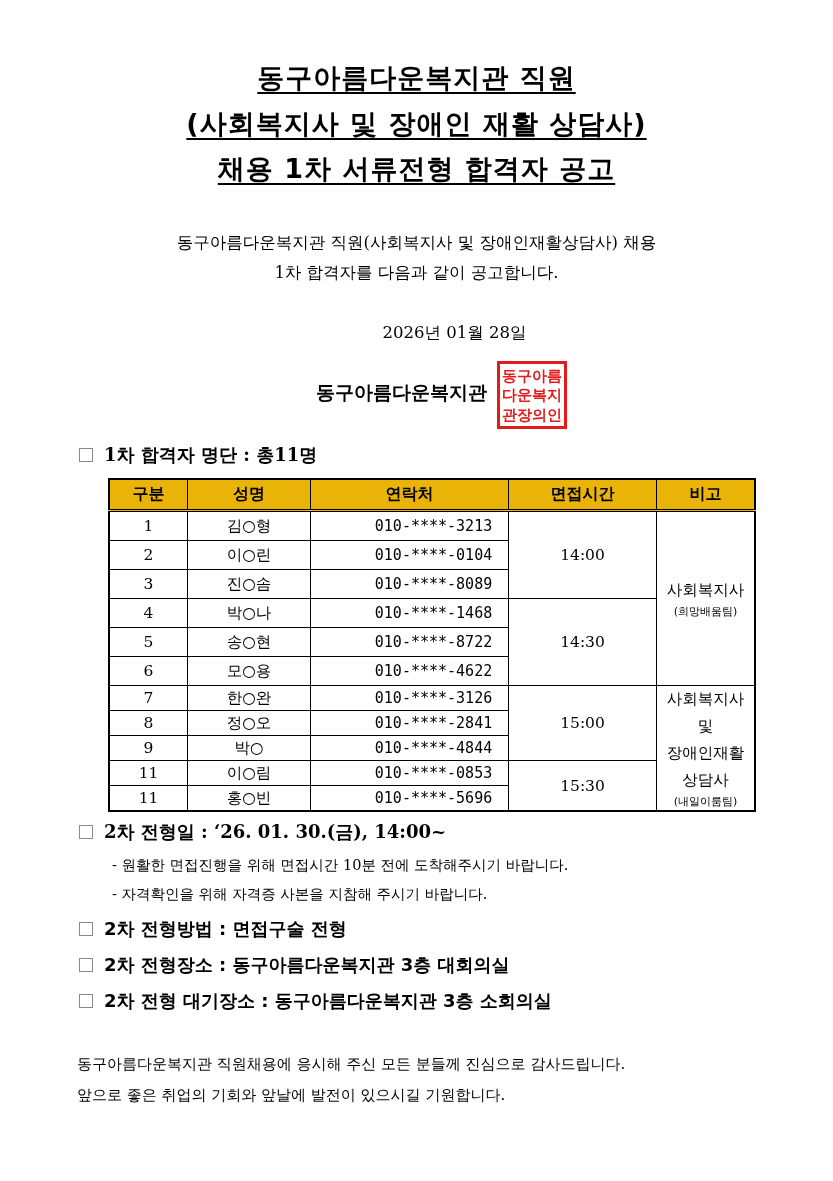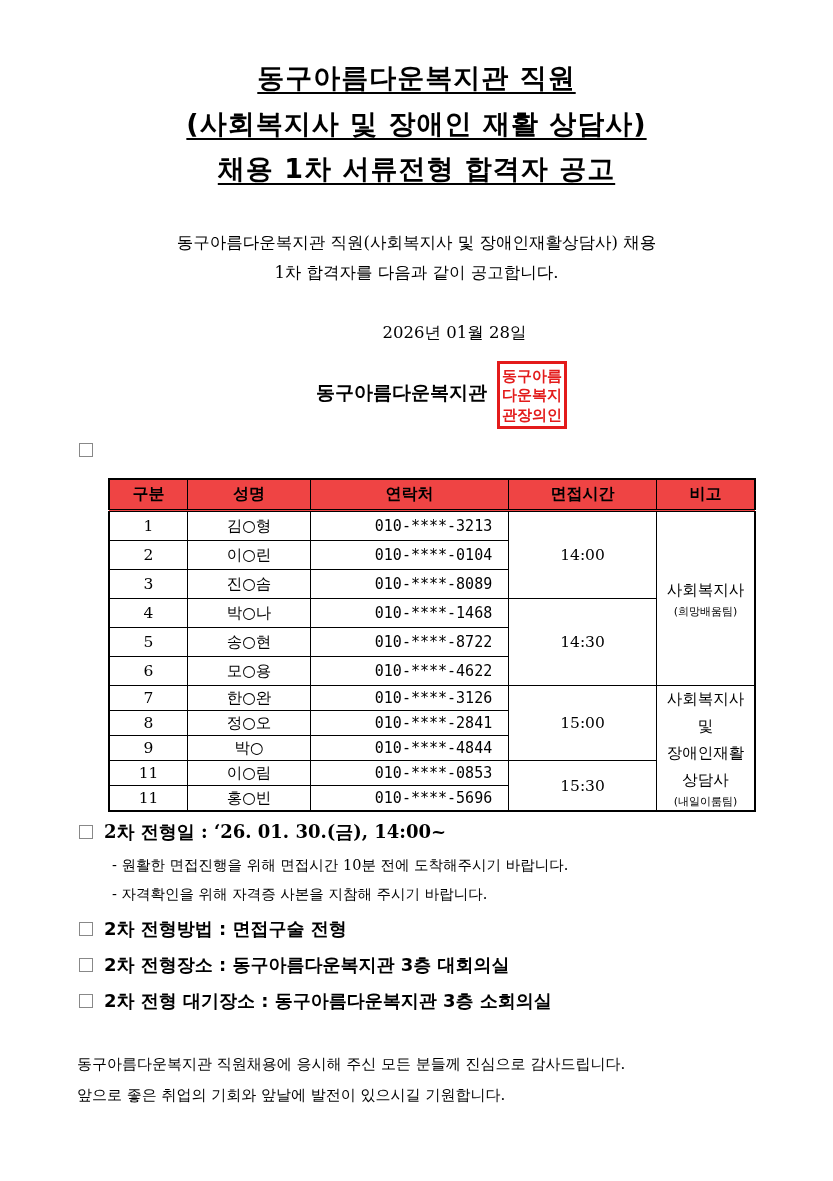--- a/index.html
+++ b/index.html
@@ -9,21 +9,21 @@
   .intro { position:absolute; left:0; width:833px; text-align:center; font-size:16.5px; line-height:30px; }
   .sig { position:absolute; left:316px; top:380px; font-family:"DejaVu Sans","Liberation Sans",sans-serif; font-weight:bold; font-size:19px; }
   .seal { position:absolute; left:497px; top:361px; width:70px; height:68px; border:3px solid #e31b1b; box-sizing:border-box; display:grid; grid-template-columns:repeat(4,1fr); grid-template-rows:repeat(3,1fr); padding:2px; }
   .seal span { color:#e31b1b; font-size:15px; line-height:20px; text-align:center; font-family:"DejaVu Sans",sans-serif; font-weight:bold; overflow:hidden; }
   .sec { position:absolute; left:79px; font-family:"DejaVu Sans","Liberation Sans",sans-serif; font-weight:bold; font-size:18px; display:flex; align-items:center; }
   .sec.serif { font-family:"DejaVu Serif","Liberation Serif",serif; }
   .box { display:inline-block; width:12px; height:12px; border:1px solid #888; margin-right:11px; background:#fff; }
   .note { position:absolute; left:112px; font-size:14.5px; }
   .closing { position:absolute; left:77px; font-size:15px; line-height:31px; }
   table { position:absolute; left:108px; top:478px; width:648px; border-collapse:collapse; border:2px solid #000; font-size:15.5px; }
-  th { background:#ef4444; font-family:"DejaVu Sans","Liberation Sans",sans-serif; font-weight:bold; height:27px; border:1px solid #000; border-bottom:3px double #000; font-size:16px; }
+  th { background:#eab308; font-family:"DejaVu Sans","Liberation Sans",sans-serif; font-weight:bold; height:27px; border:1px solid #000; border-bottom:3px double #000; font-size:16px; }
   td { border:1px solid #000; text-align:center; padding:0; }
   tr.r1 td { height:28px; }
   tr.r2 td { height:24px; }
   .phone { font-family:"DejaVu Sans Mono","Liberation Mono",monospace; font-size:15px;padding-left:48px; }
   .note-cell { font-family:"DejaVu Sans","Liberation Sans",sans-serif; font-size:15.5px; line-height:27px; }
   .sub { font-size:11px; display:block; line-height:16px; }
 </style>
 </head>
 <body>
 
@@ -46,20 +46,21 @@
     <span>복</span>
     <span>지</span>
   <span>관</span>
     <span>장</span>
     <span>의</span>
     <span>인</span>
 </div>
 
 <div class="sec serif" style="top:443px;">
   <span class="box"></span>
+  <span>1차 합격자 명단 : 총11명</span>
 </div>
 
 <table>
   <thead>
     <tr>
       <th style="width:75px;">구분</th>
       <th style="width:120px;">성명</th>
       <th style="width:195px;">연락처</th>
       <th style="width:145px;">면접시간</th>
       <th>비고</th>

